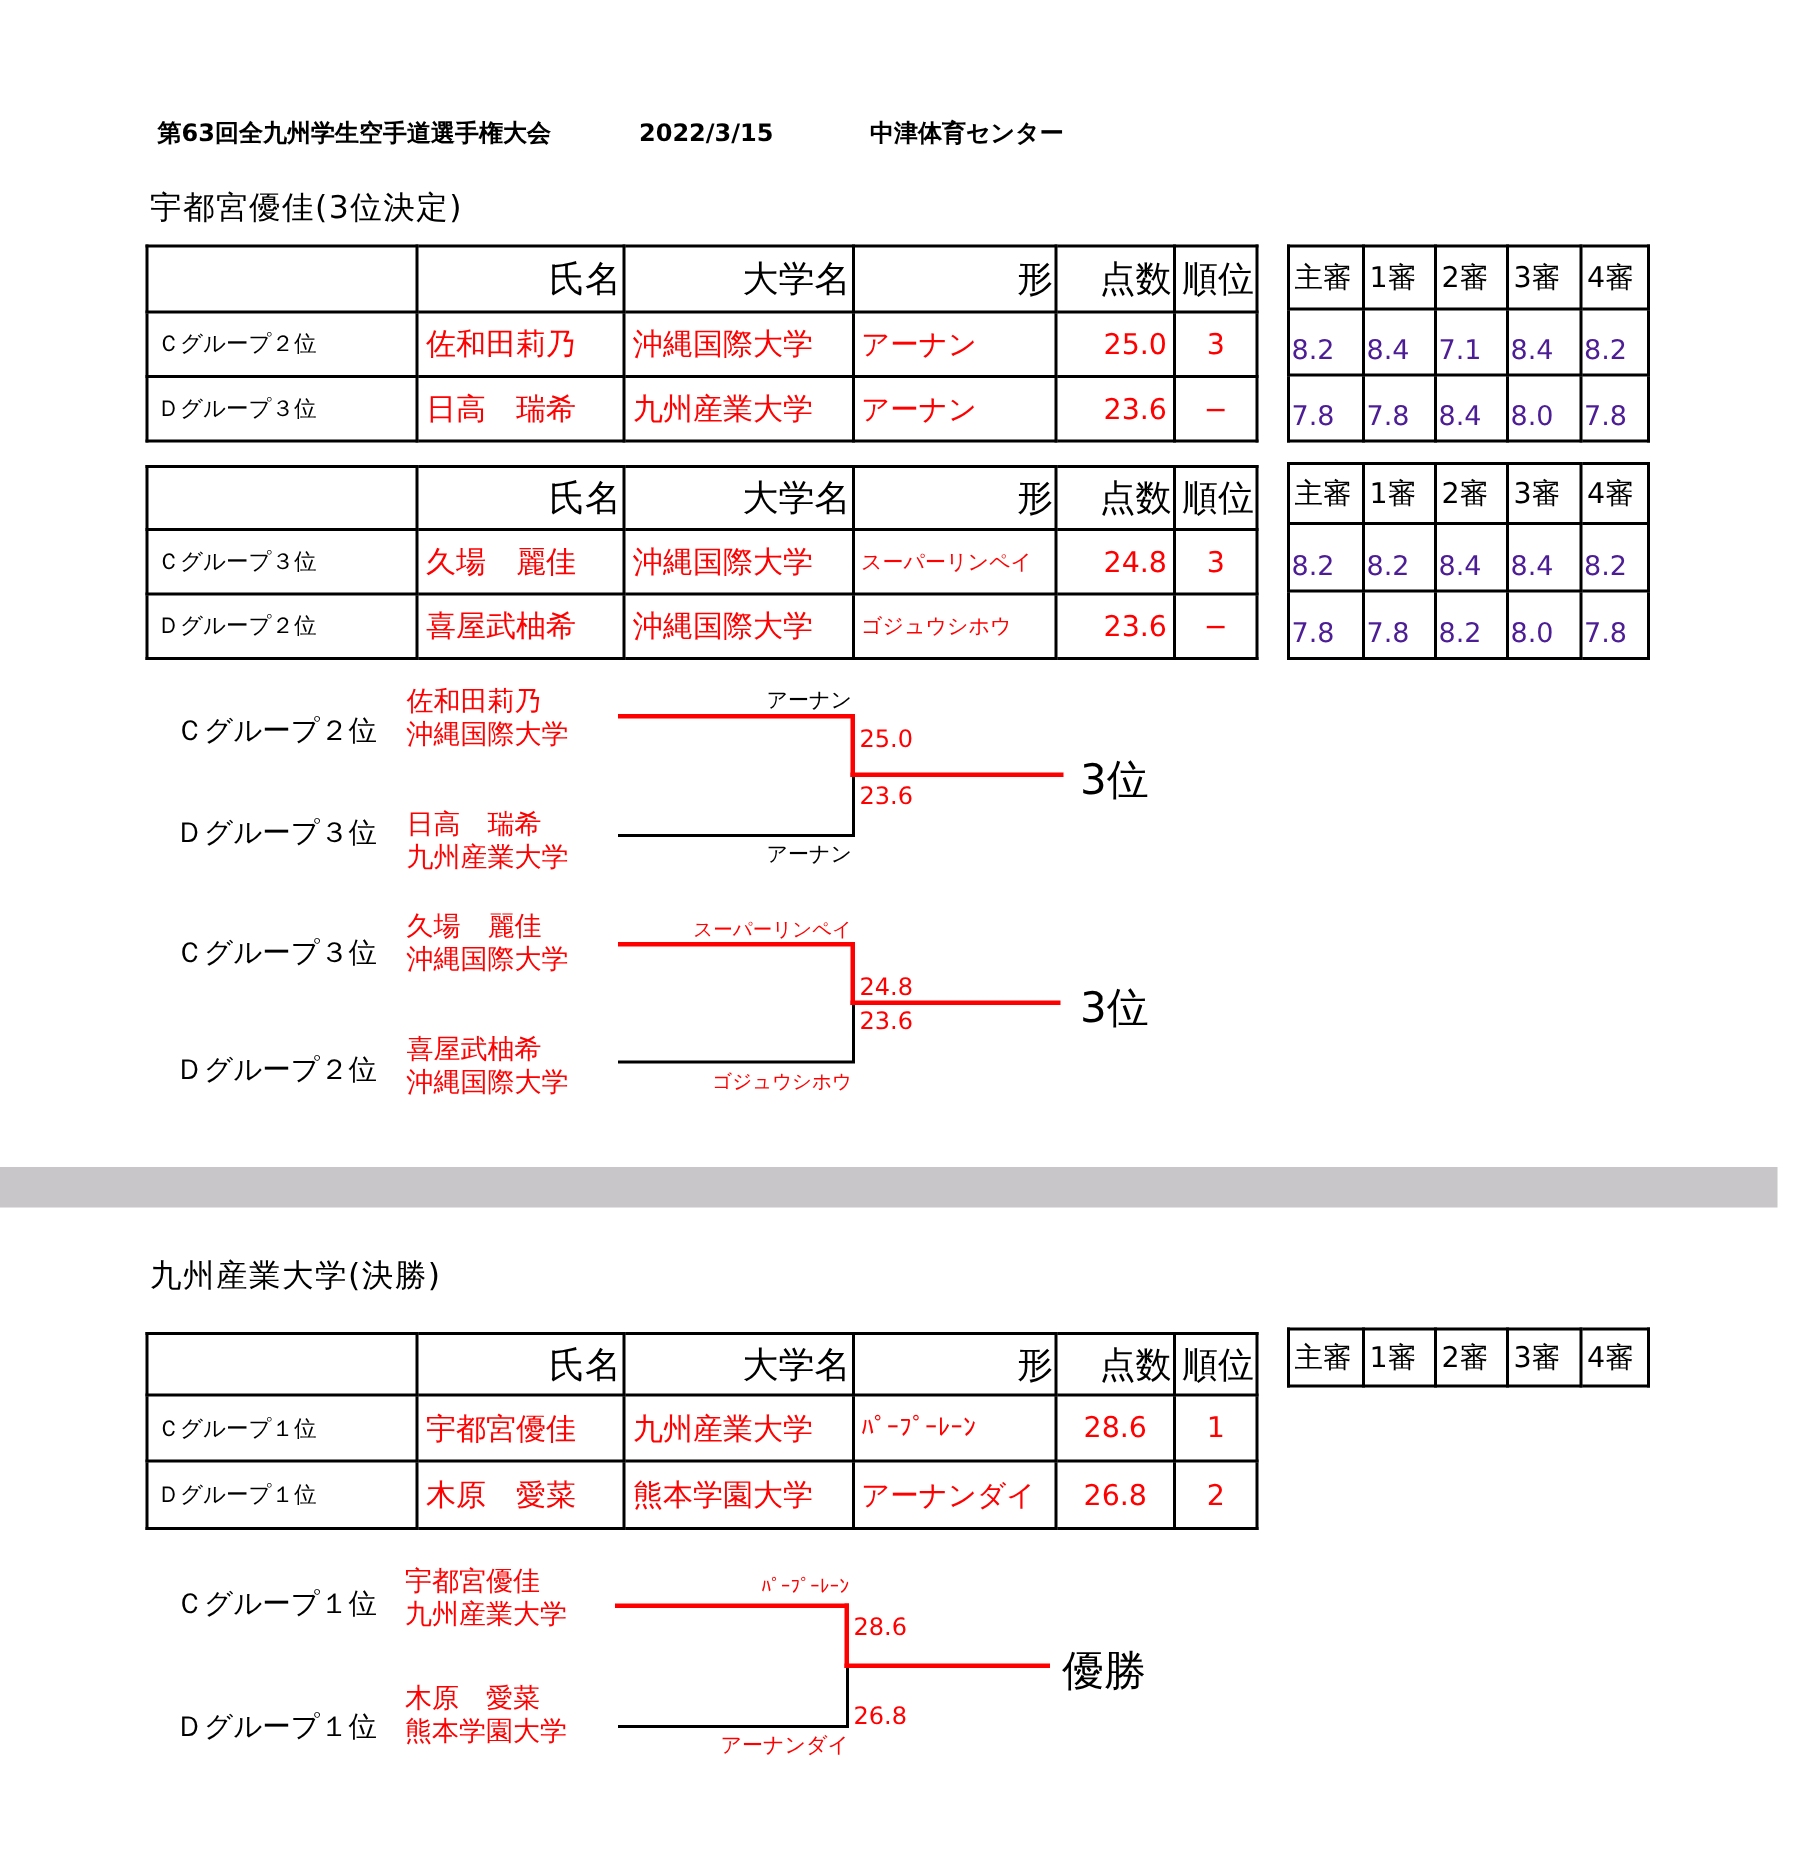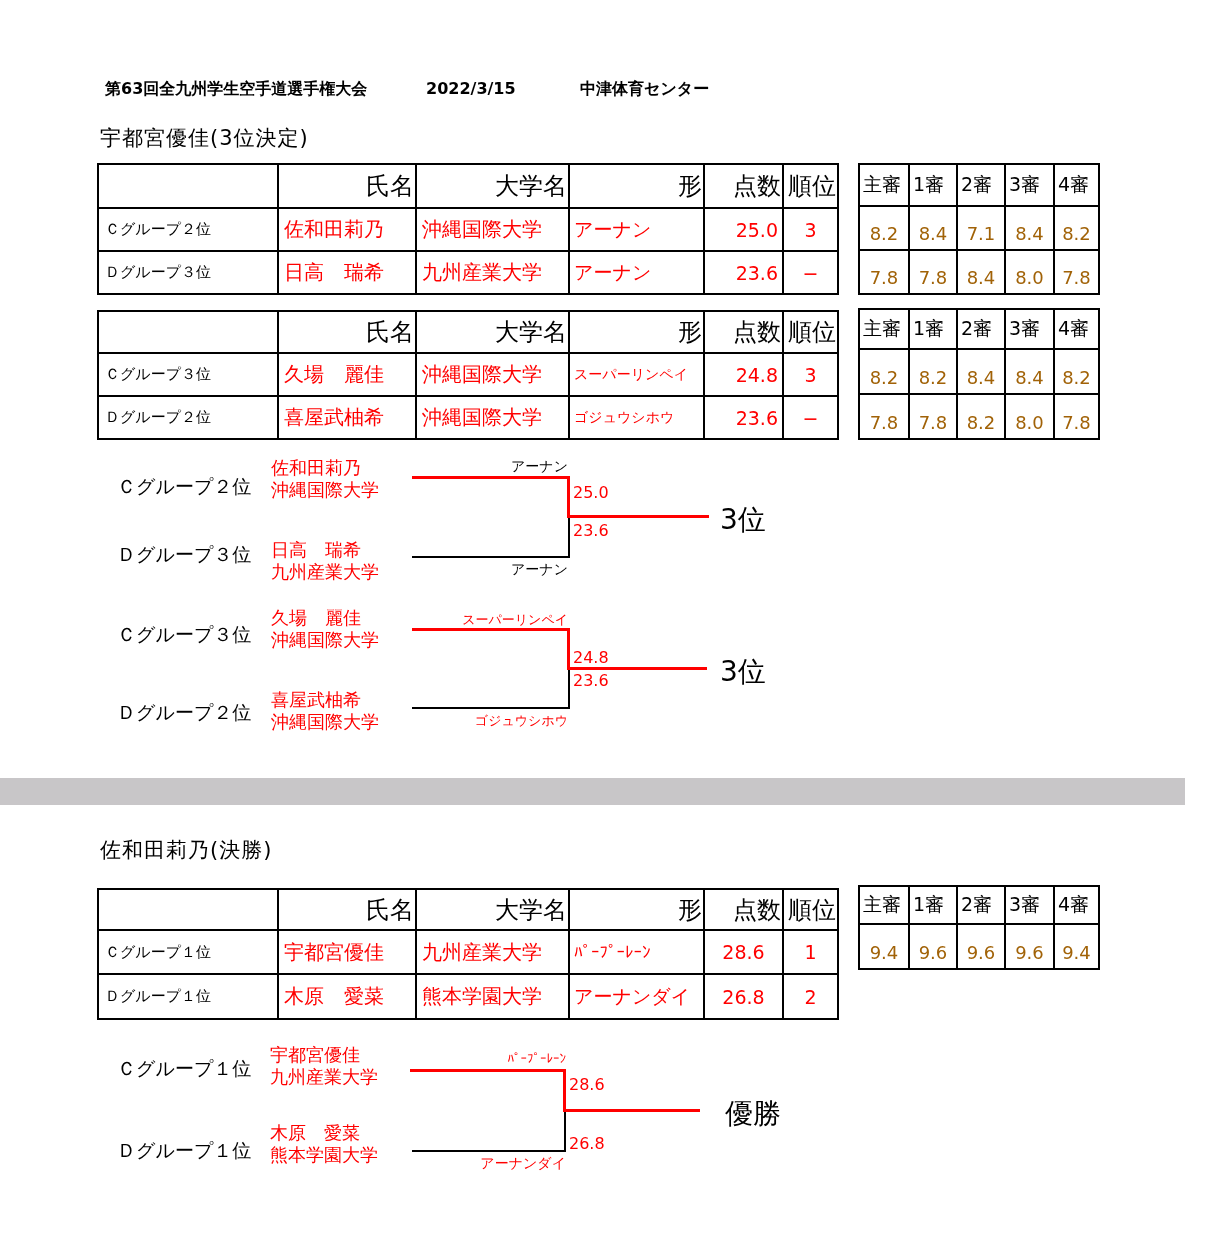--- a/index.html
+++ b/index.html
@@ -20,21 +20,21 @@
   .r43{height:43px;} .r44{height:44px;} .r45{height:45px;} .r42{height:42px;} .r41{height:41px;} .r40{height:40px;} .r38{height:38px;}
   .c-group{font-size:15px;padding-left:6px;color:#000;text-align:left;vertical-align:middle;}
   .c-name,.c-univ{font-size:20px;color:#ff0000;padding-left:5px;text-align:left;vertical-align:middle;}
   .c-kata{color:#ff0000;padding-left:4px;text-align:left;vertical-align:middle;}
   .kata-lg{font-size:19px;} .kata-sm{font-size:14px;} .kata-md{font-size:17px;}
   .c-score{font-size:19px;color:#ff0000;vertical-align:middle;}
   .score-right{text-align:right;padding-right:4px;}
   .score-center{text-align:center;}
   .c-rank{font-size:19px;color:#ff0000;text-align:center;vertical-align:middle;}
   .jh{font-size:19px;text-align:left;padding-left:3px;vertical-align:middle;}
-  .jv{font-size:18px;color:#a16207;text-align:center;vertical-align:bottom;padding-bottom:5px;}
+  .jv{font-size:18px;color:#4c1d95;vertical-align:bottom;padding-bottom:5px;}
   
   .hline{position:absolute;height:2px;background:#000;}
   .vline{position:absolute;width:2px;background:#000;}
   .hline.red{height:3px;background:#ff0000;}
   .vline.red{width:3px;background:#ff0000;}
   .bgroup{position:absolute;font-size:19px;color:#000;white-space:nowrap;}
   .bname{position:absolute;font-size:18px;line-height:22px;color:#ff0000;white-space:nowrap;}
   .bkata{position:absolute;text-align:right;white-space:nowrap;}
   .k-black{color:#000;font-size:14px;}
   .k-red{color:#ff0000;font-size:13px;}
@@ -234,21 +234,21 @@
     <div class="bgroup" style="left:117px;top:700px;">Ｄグループ２位</div>
     <div class="bname" style="left:271px;top:689px;">
       <div>喜屋武柚希</div>
       <div>沖縄国際大学</div>
     </div>
     <div class="bresult" style="left:720px;top:653px;">3位</div>
   </div>
 
   <div class="divider" style="left:0;top:778px;width:1185px;height:27px;"></div>
 
-  <div class="abs secheading" style="left:100px;top:836px;">佐和田莉乃(決勝)</div>
+  <div class="abs secheading" style="left:100px;top:836px;">九州産業大学(決勝)</div>
 
   <table class="main-table" style="left:97px;top:888px;">
     <colgroup>
         <col style="width:180px">
         <col style="width:138px">
         <col style="width:153px">
         <col style="width:135px">
         <col style="width:79px">
         <col style="width:55px">
       </colgroup>
@@ -288,27 +288,20 @@
         <col style="width:49px">
         <col style="width:45px">
       </colgroup>
     <tbody>
         <tr class="r38">
       <td class="jh">主審</td>
       <td class="jh">1審</td>
       <td class="jh">2審</td>
       <td class="jh">3審</td>
       <td class="jh">4審</td>
-    </tr>
-    <tr class="r45">
-      <td class="jv">9.4</td>
-      <td class="jv">9.6</td>
-      <td class="jv">9.6</td>
-      <td class="jv">9.6</td>
-      <td class="jv">9.4</td>
     </tr>
   </tbody>
     </table>
 
   <div>
     <div class="bgroup" style="left:117px;top:1056px;">Ｃグループ１位</div>
     <div class="bname" style="left:270px;top:1044px;">
       <div>宇都宮優佳</div>
       <div>九州産業大学</div>
     </div>
@@ -319,16 +312,16 @@
     <div class="bscore" style="left:569px;top:1075px;">28.6</div>
     <div class="bscore" style="left:569px;top:1134px;">26.8</div>
     <div class="vline" style="left:564px;top:1112px;height:40px;"></div>
     <div class="hline" style="left:412px;top:1150px;width:152px;"></div>
     <div class="bkata k-red" style="left:410px;top:1155px;width:156px;font-size:14px;">アーナンダイ</div>
     <div class="bgroup" style="left:117px;top:1138px;">Ｄグループ１位</div>
     <div class="bname" style="left:270px;top:1122px;">
       <div>木原　愛菜</div>
       <div>熊本学園大学</div>
     </div>
-    <div class="bresult" style="left:725px;top:1095px;">優勝</div>
+    <div class="bresult" style="left:708px;top:1095px;">優勝</div>
   </div>
 
 </div>
 
 </body></html>

